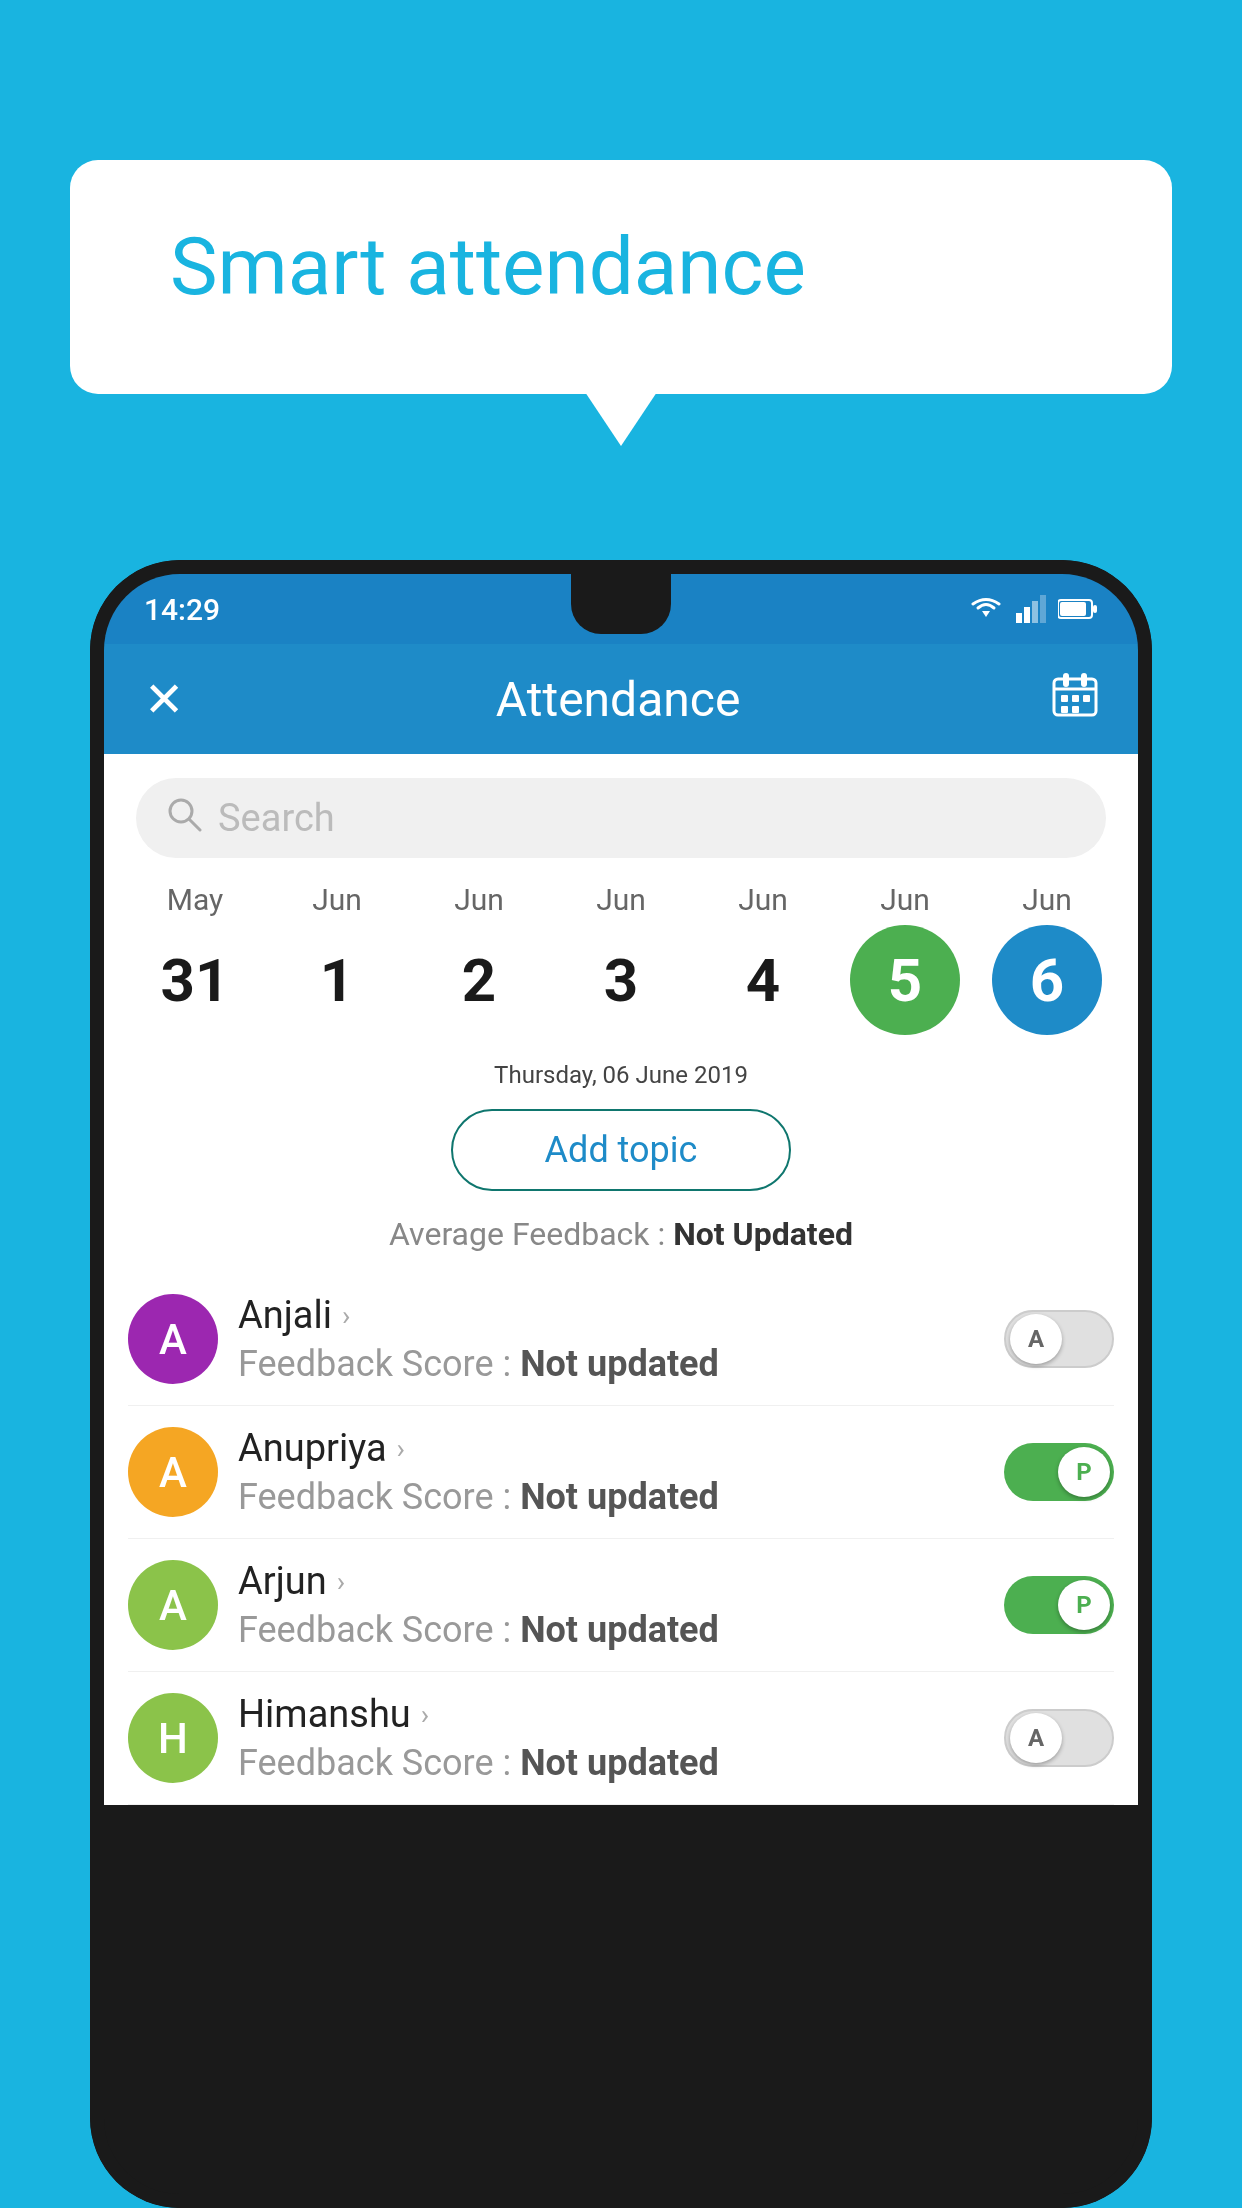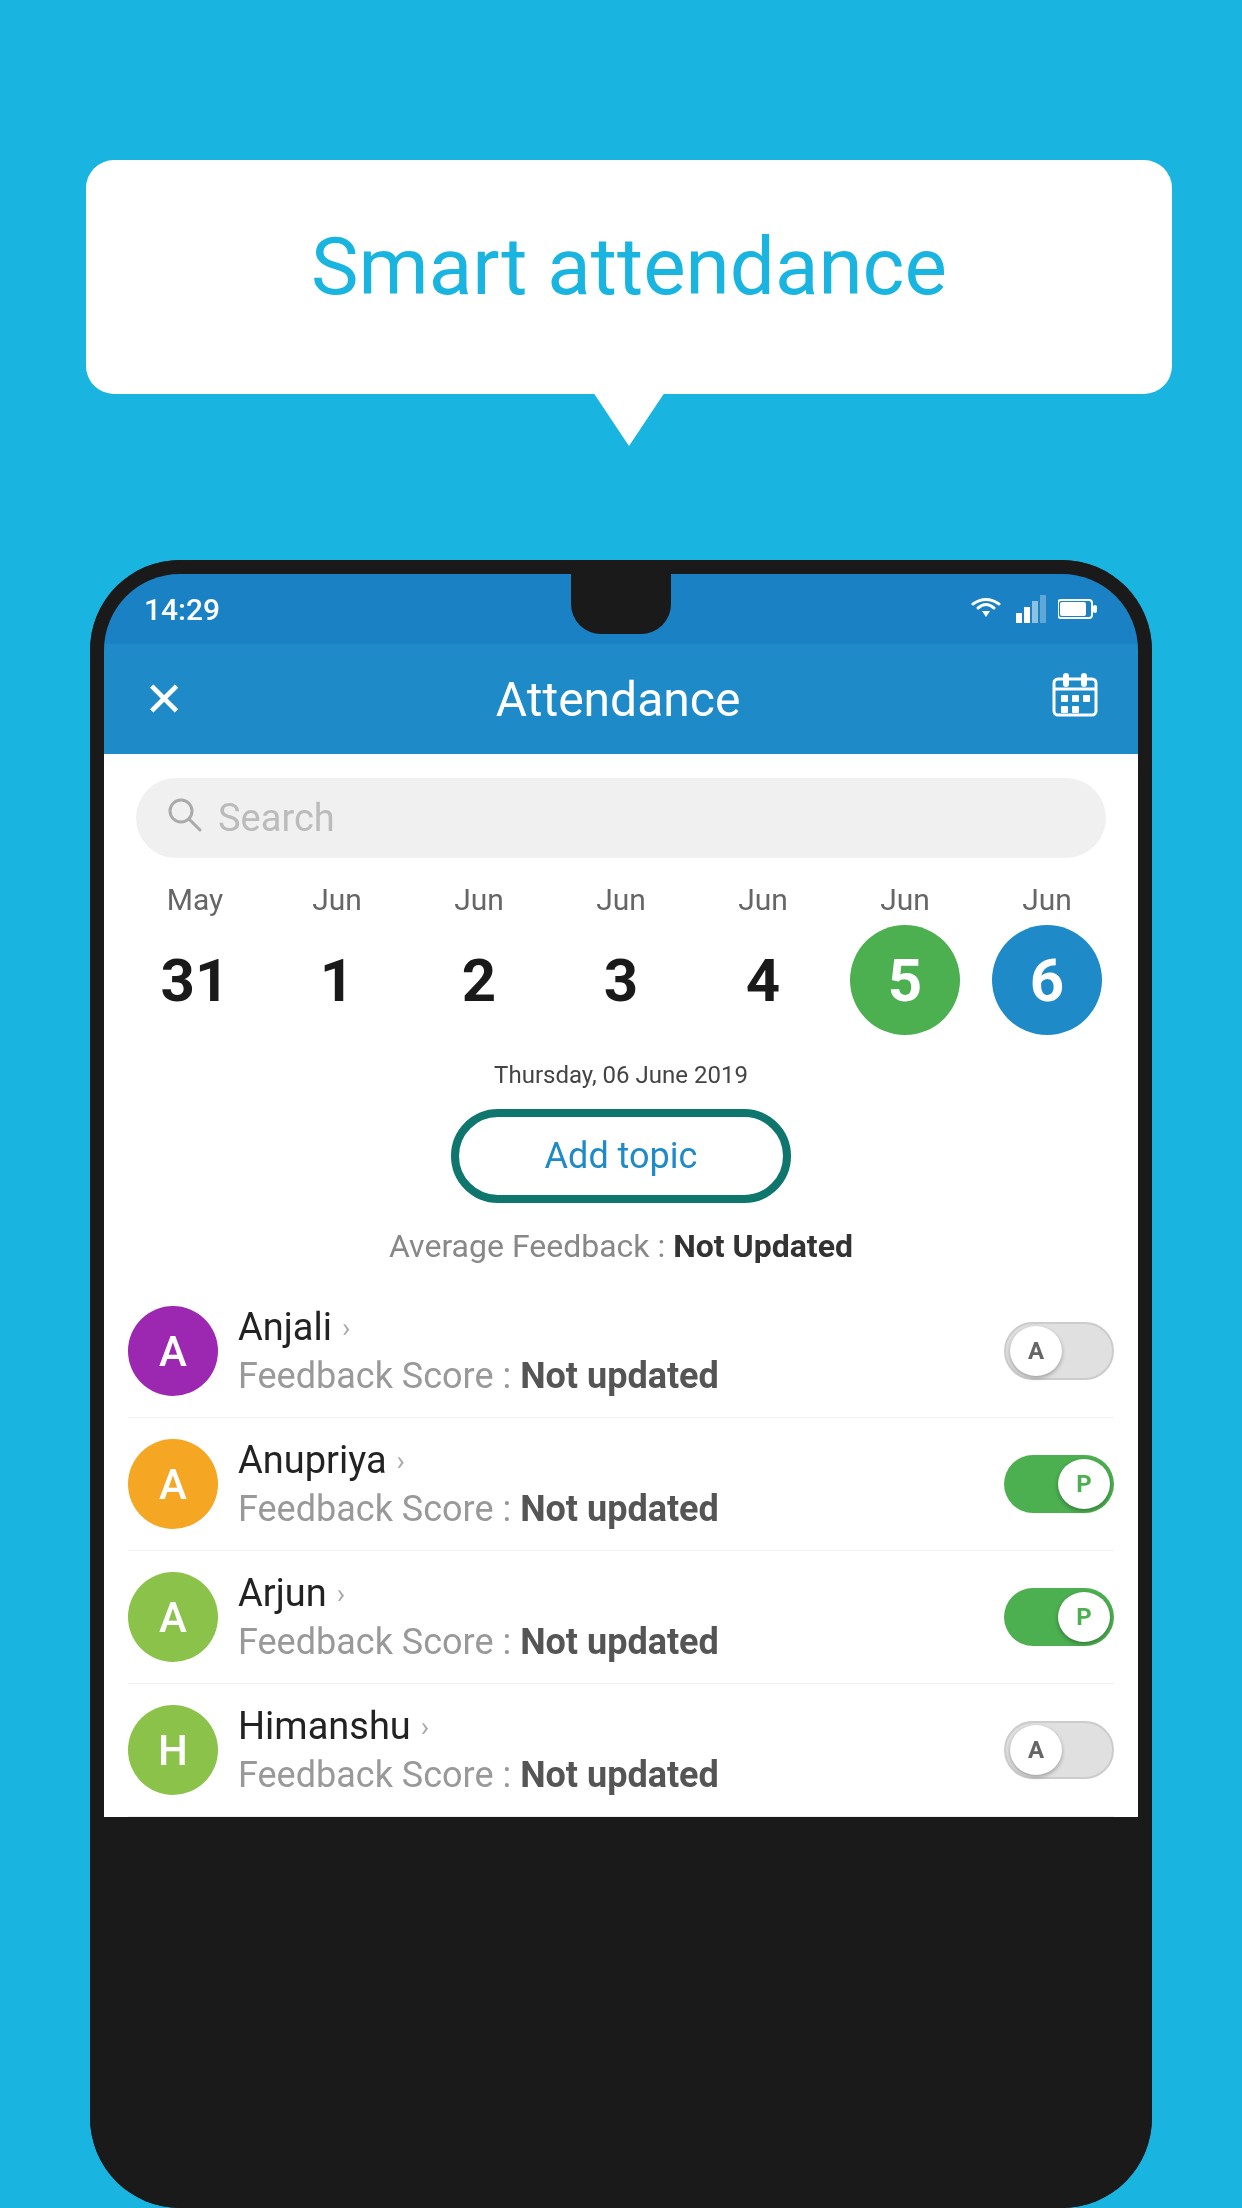--- a/index.html
+++ b/index.html
@@ -17,24 +17,22 @@
     .speech-bubble-container {
       position: absolute;
       top: 160px;
       left: 70px;
       right: 70px;
     }
 
     .speech-bubble {
       background: white;
       border-radius: 28px;
-      padding: 60px 80px;
-      text-align: center;
+      padding: 60px 100px;
       position: relative;
-      margin-left: 16px;
     }
 
     .speech-bubble::after {
       content: '';
       position: absolute;
       bottom: -52px;
       left: 50%;
       transform: translateX(-50%);
       width: 0;
       height: 0;
@@ -221,21 +219,21 @@
       text-align: center;
       font-size: 24px;
       color: #444;
       padding: 16px 0 20px;
     }
 
     
     .add-topic-btn {
       display: block;
       margin: 0 auto 24px;
-      border: 8px solid #0f766e;
+      border: 2px solid #0f766e;
       border-radius: 50px;
       padding: 18px 60px;
       background: white;
       color: #1e8bc8;
       font-size: 36px;
       width: 340px;
       text-align: center;
     }
 
     

